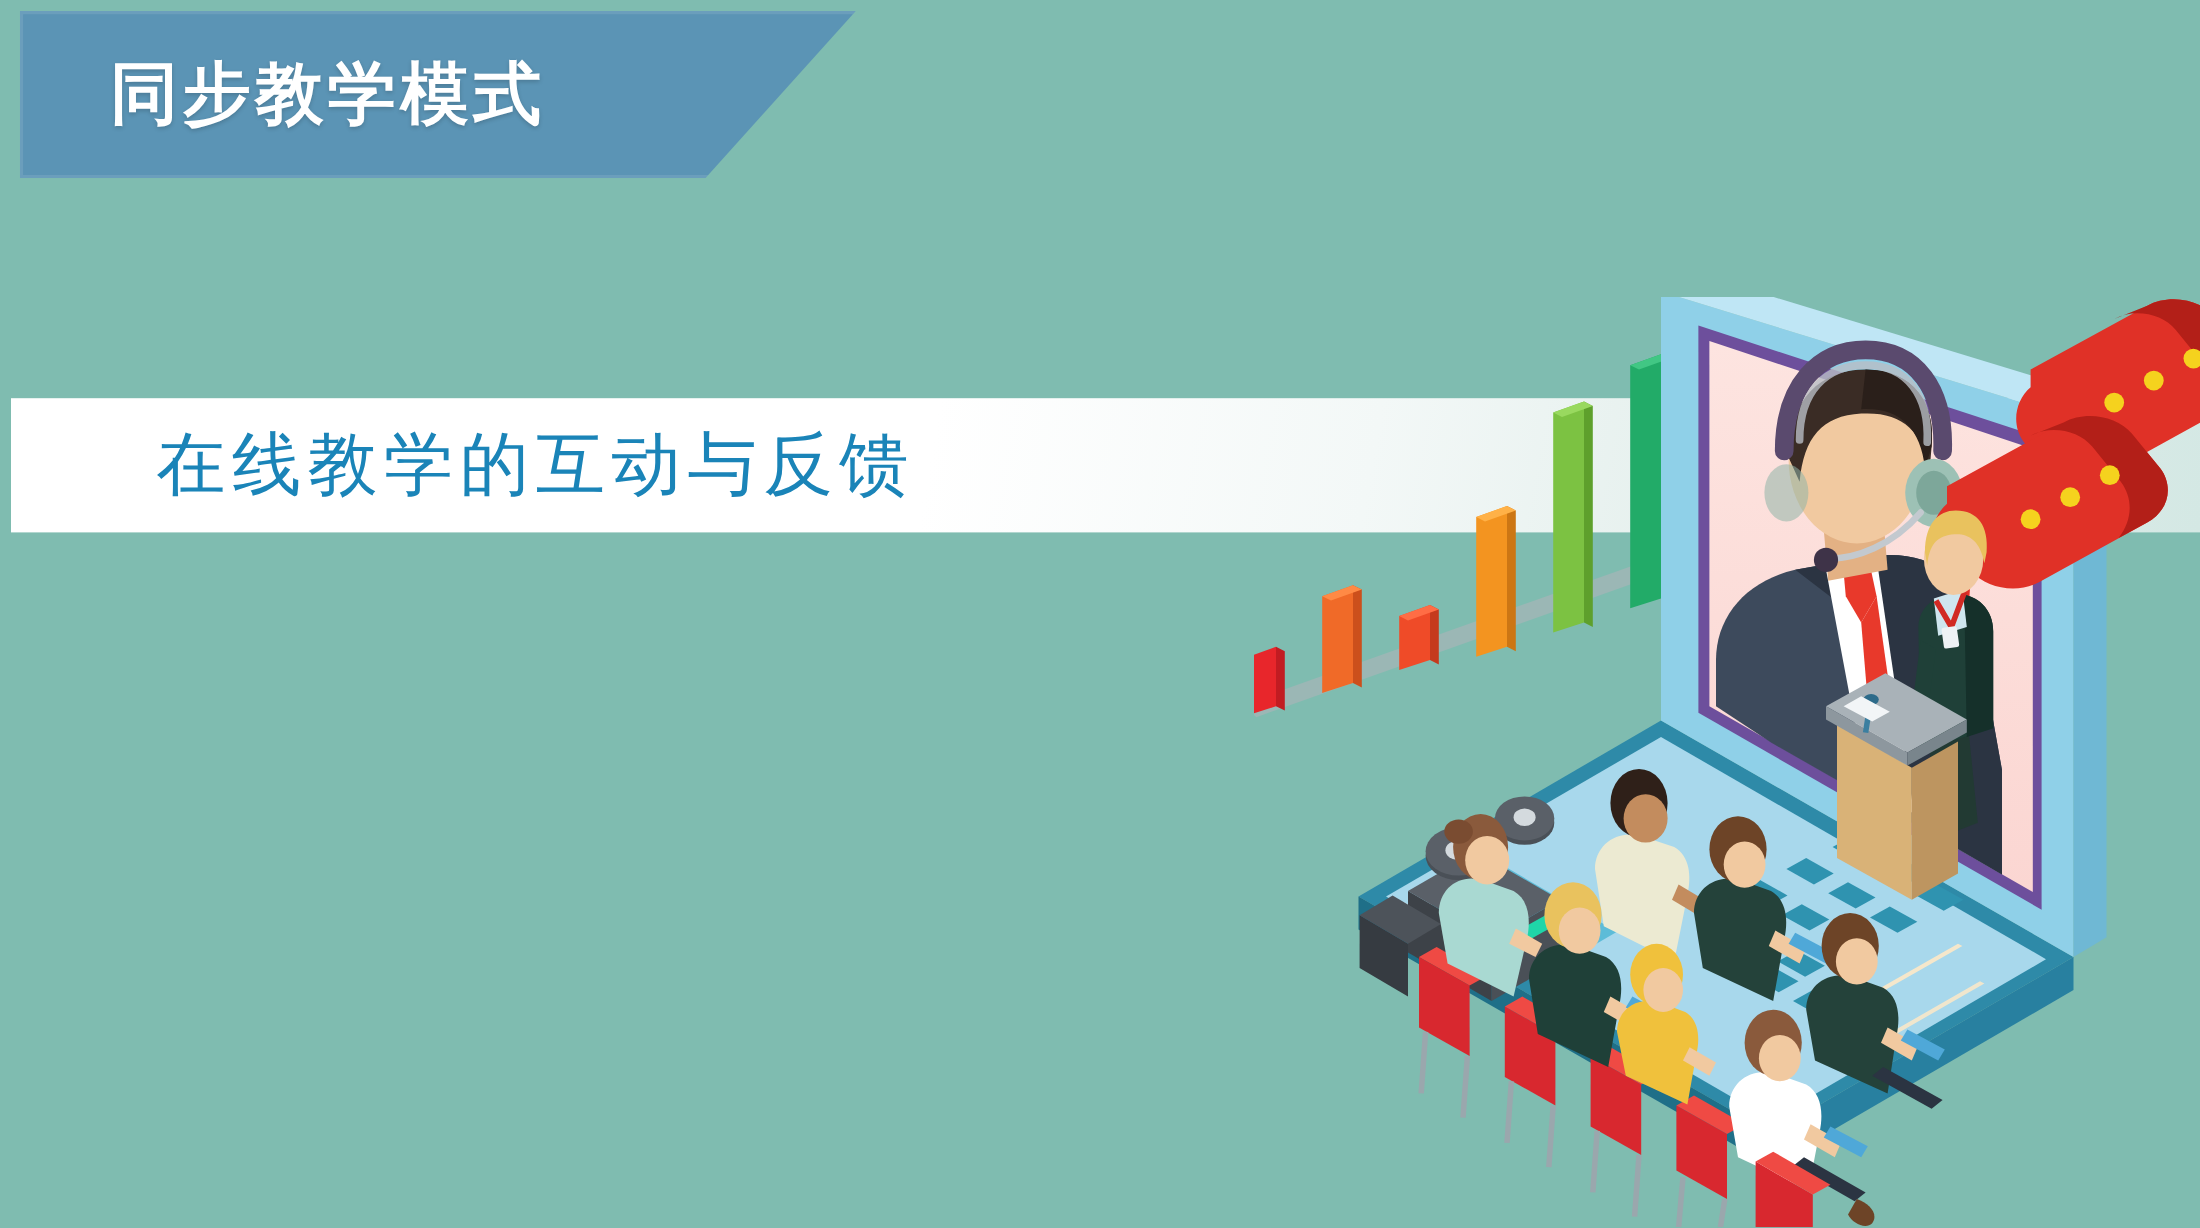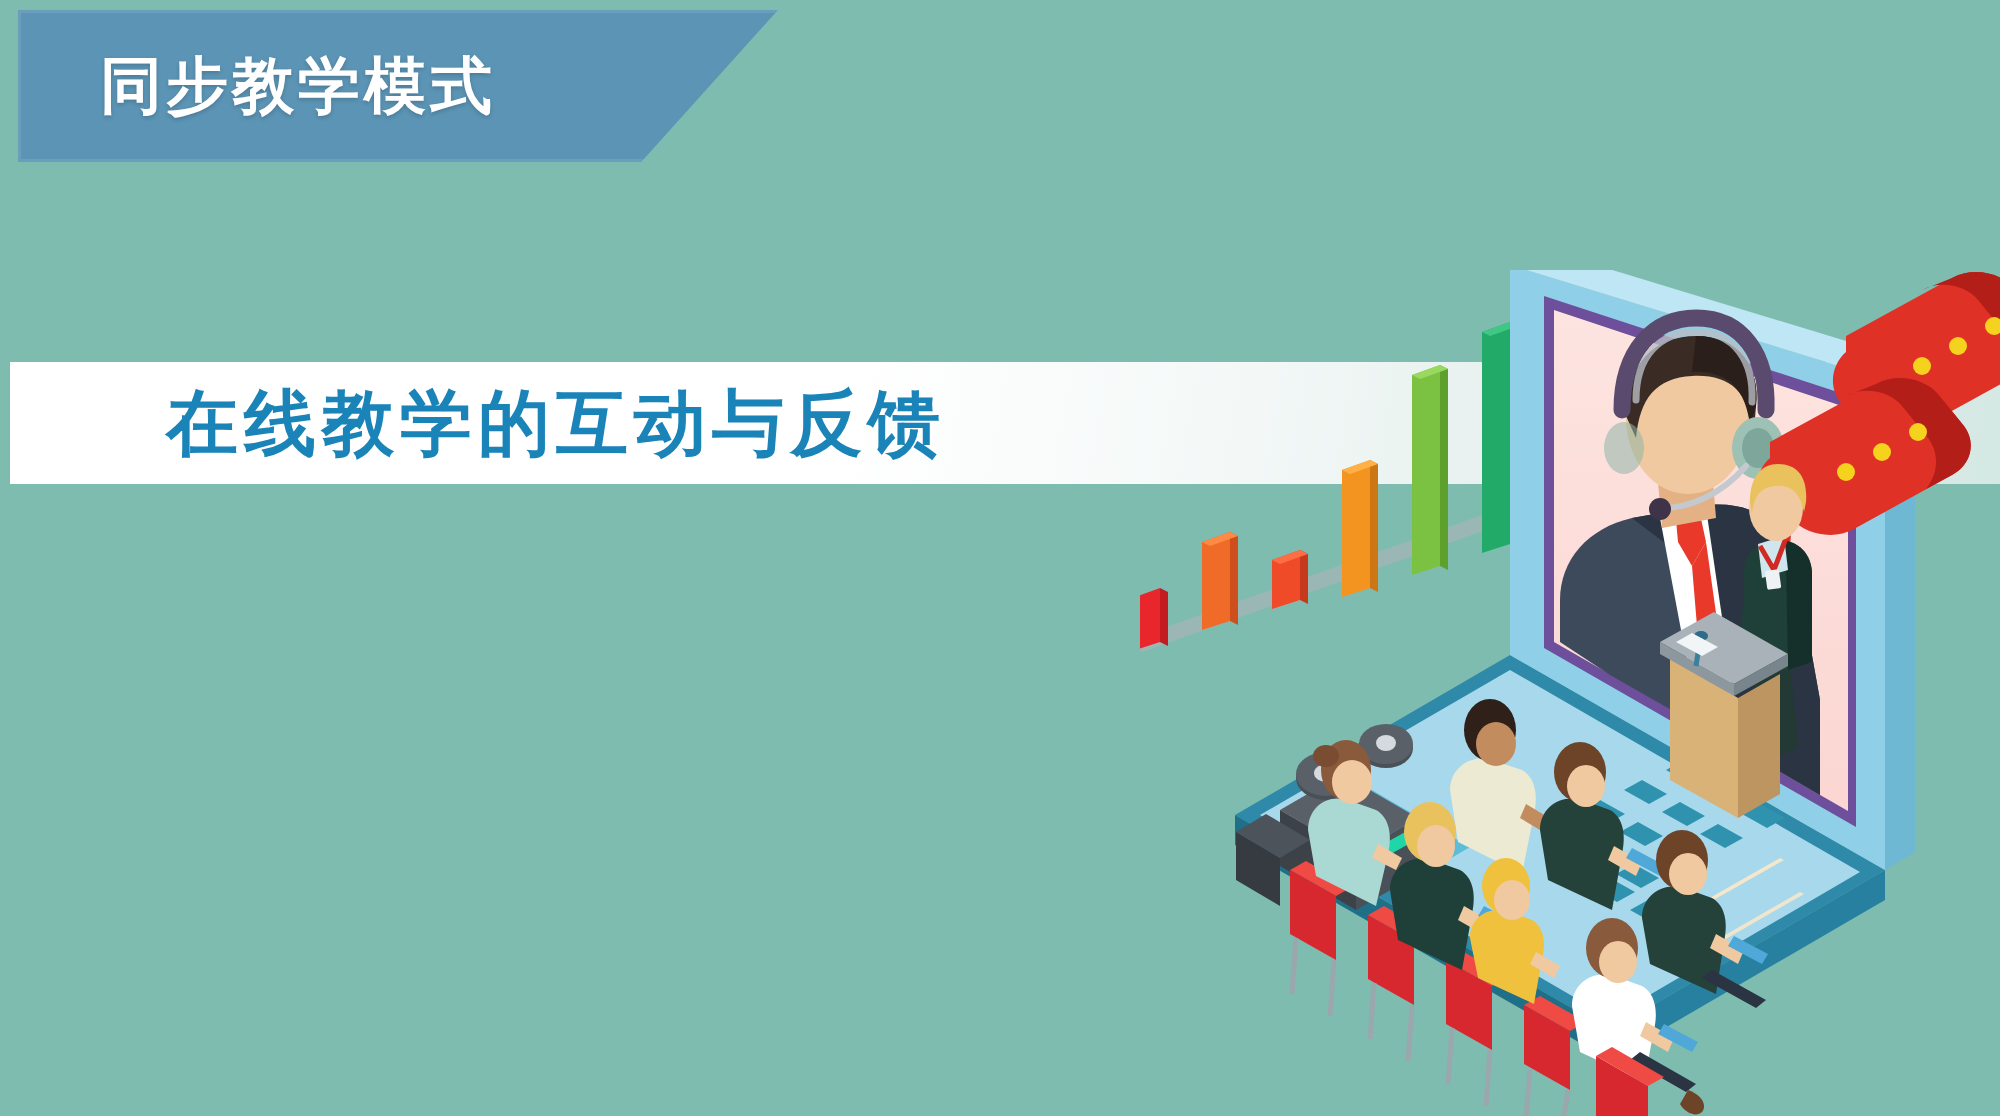--- a/index.html
+++ b/index.html
@@ -34,24 +34,24 @@
     text-shadow:0 2px 4px rgba(0,0,0,0.18);
     white-space:nowrap;
   }
 
   
   .title-band{
     position:absolute;left:10px;top:362px;width:1990px;height:122px;
     background:linear-gradient(100deg,#ffffff 0%,#ffffff 42%,#f3f8f7 62%,#e2eeeb 80%,#d4e8e4 100%);
   }
   .title-band-text{
-    position:absolute;left:156px;top:50%;transform:translateY(-50%);
+    position:absolute;left:132px;top:50%;transform:translateY(-50%);
     color:#1a84b8;
-    font-size:72px;
-    font-weight:bold;
+    font-size:63px;
+    font-weight:normal;
     letter-spacing:6px;
     line-height:1;
     white-space:nowrap;
     text-shadow:
       2px 0 0 #ffffff,-2px 0 0 #ffffff,0 2px 0 #ffffff,0 -2px 0 #ffffff,
       3px 3px 5px rgba(255,255,255,0.95);
   }
 
   
   .illustration{

